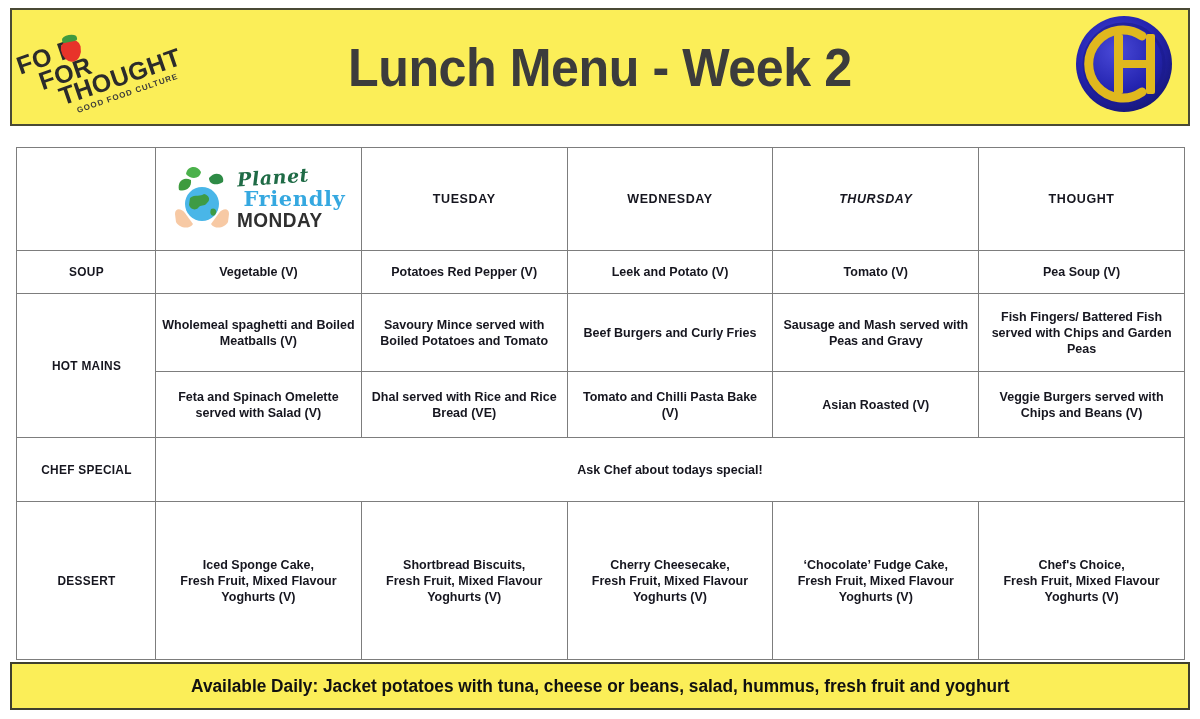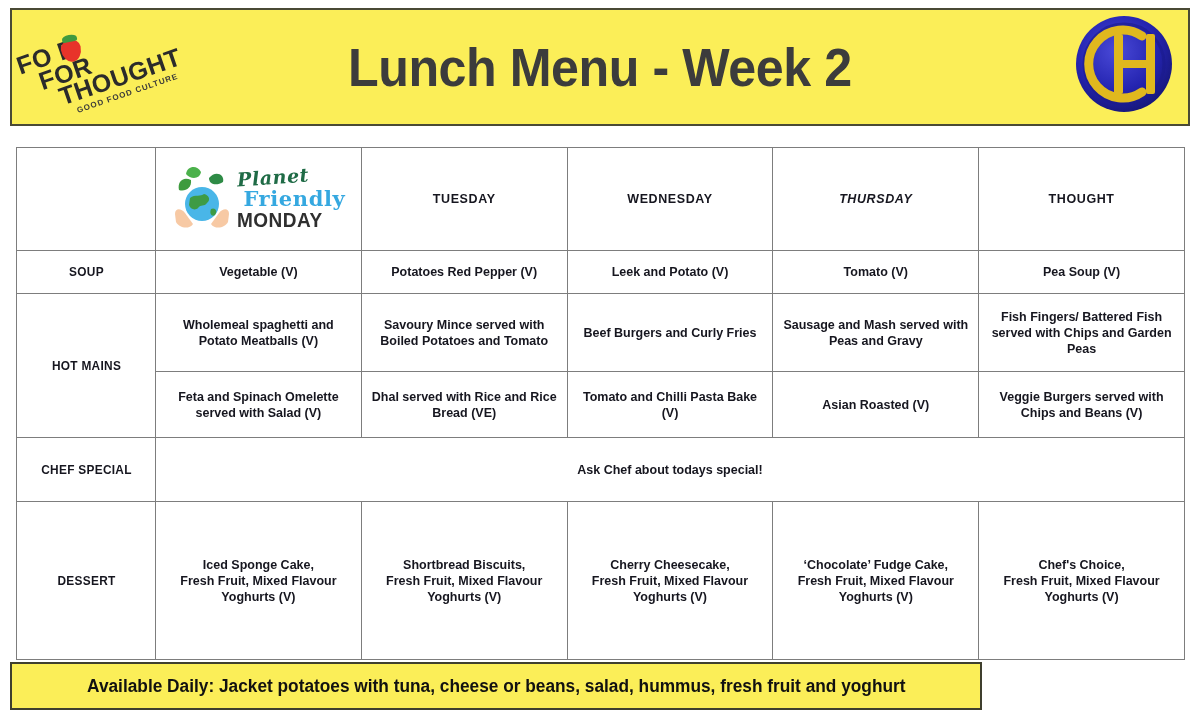--- a/index.html
+++ b/index.html
@@ -174,21 +174,21 @@
     color: #2f2f2f;
     letter-spacing: 0.5px;
     transform: scaleX(0.95);
     transform-origin: left center;
   }
 
   
   .footer-banner {
     position: absolute;
     left: 10px; top: 662px;
-    width: 972px; height: 48px;
+    width: 1180px; height: 48px;
     background: #FBEE58;
     border: 2px solid #3f3f2e;
     display: flex;
     align-items: center;
     justify-content: center;
   }
   .footer-text {
     font-size: 18px;
     font-weight: bold;
     color: #111111;
@@ -279,21 +279,21 @@
         <td class="lbl-cell">SOUP</td>
         <td>Vegetable (V)</td>
         <td>Potatoes Red Pepper (V)</td>
         <td>Leek and Potato (V)</td>
         <td>Tomato (V)</td>
         <td>Pea Soup (V)</td>
       </tr>
 
       <tr class="row-main1">
         <td class="lbl-cell" rowspan="2">HOT MAINS</td>
-        <td>Wholemeal spaghetti and Potato Meatballs (V)</td>
+        <td>Wholemeal spaghetti and Boiled Meatballs (V)</td>
         <td>Savoury Mince served with Boiled Potatoes and Tomato</td>
         <td>Beef Burgers and Curly Fries</td>
         <td>Sausage and Mash served with Peas and Gravy</td>
         <td>Fish Fingers/ Battered Fish served with Chips and Garden Peas</td>
       </tr>
 
       <tr class="row-main2">
         <td>Feta and Spinach Omelette served with Salad (V)</td>
         <td>Dhal served with Rice and Rice Bread (VE)</td>
         <td>Tomato and Chilli Pasta Bake (V)</td>

